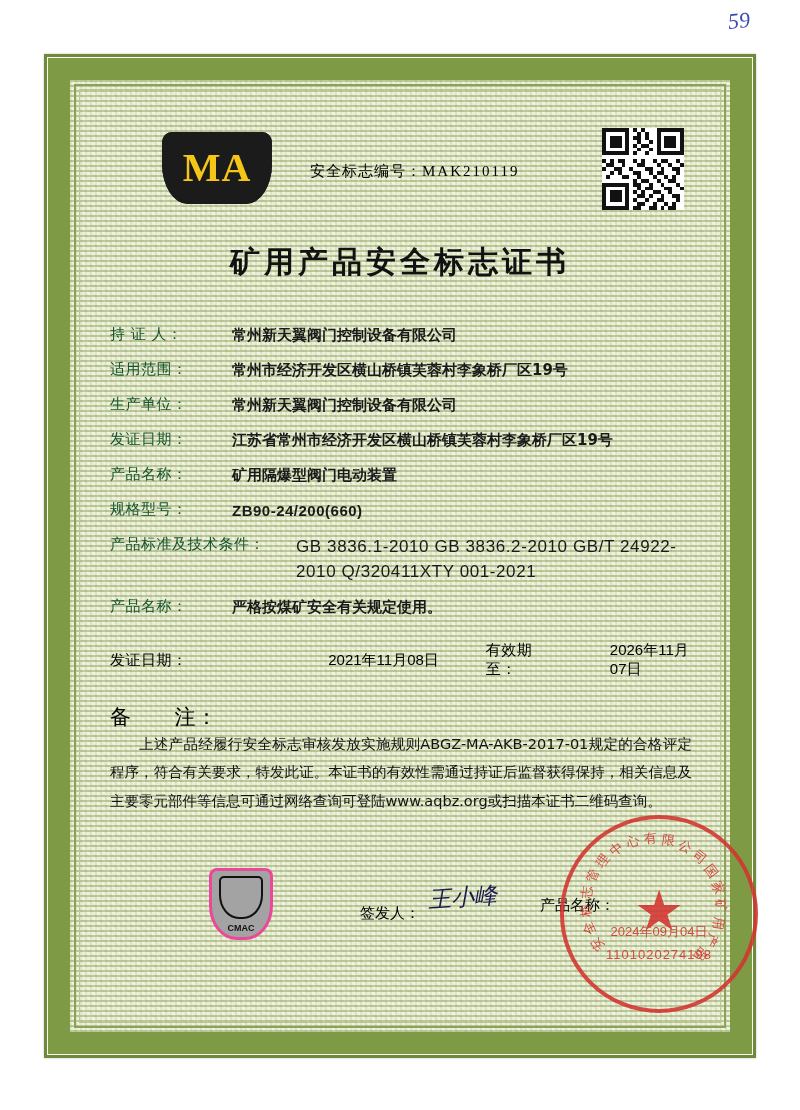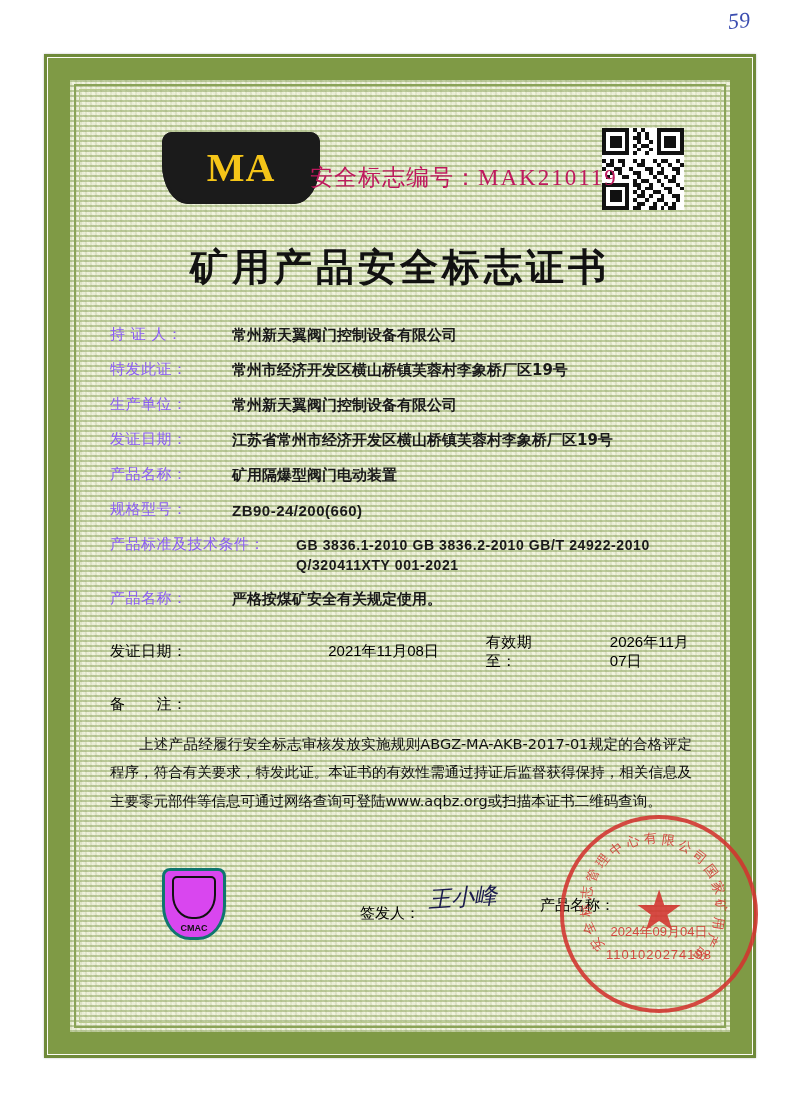--- a/index.html
+++ b/index.html
@@ -91,21 +91,20 @@
     width: 110px;
     height: 72px;
   }
   .ma-logo .shield {
     width: 110px;
     height: 72px;
     background: #1b1b1b;
     border-radius: 10px 10px 26px 26px / 10px 10px 40px 40px;
     position: relative;
     box-shadow: inset 0 0 0 3px #1b1b1b;
-    padding-left: 48px;
   }
   .ma-logo .ma-text {
     position: absolute;
     left: 0; right: 0;
     top: 12px;
     text-align: center;
     color: #f5c518;
     font-family: "Liberation Serif", serif;
     font-weight: bold;
     font-size: 40px;
@@ -125,37 +124,37 @@
     width: 82px;
     height: 82px;
     display: block;
   }
 
   .cert-number {
     position: absolute;
     left: 220px;
     top: 62px;
     font-family: "DejaVu Sans", sans-serif;
-    font-size: 23px;
-    color: #be185d;
+    font-size: 15px;
+    color: #000000;
     letter-spacing: 1px;
   }
   .cert-number .num {
     font-family: "Liberation Serif", serif;
     letter-spacing: 2px;
   }
 
   .title {
     position: absolute;
     left: 0; right: 0;
     top: 142px;
     text-align: center;
     font-family: "DejaVu Sans", sans-serif;
     font-weight: bold;
-    font-size: 38px;
+    font-size: 30px;
     letter-spacing: 4px;
     color: #111;
   }
 
   
   .fields {
     position: absolute;
     left: 20px;
     right: 16px;
     top: 225px;
@@ -163,45 +162,45 @@
   .field-row {
     display: flex;
     align-items: flex-start;
     margin-bottom: 13px;
     min-height: 22px;
   }
   .field-label {
     width: 122px;
     flex: 0 0 auto;
     font-size: 15px;
-    color: #8b5cf6;
+    color: #14532d;
     font-family: "DejaVu Sans", sans-serif;
     letter-spacing: 0.5px;
     white-space: nowrap;
   }
   .field-label.wide {
     width: 172px;
   }
   .field-value {
     flex: 1 1 auto;
     font-size: 15px;
     color: #1a1a1a;
     font-family: "DejaVu Sans", sans-serif;
     font-weight: bold;
     line-height: 1.45;
   }
   .field-value.mono {
     font-family: "Liberation Sans", sans-serif;
     letter-spacing: 0.5px;
   }
   .field-value.std {
-    font-weight: bold;
+    font-weight: normal;
     font-family: "Liberation Sans", sans-serif;
     letter-spacing: 0.6px;
-    font-size: 14px;
+    font-size: 17px;
     padding-left: 14px;
   }
 
   .date-row {
     display: flex;
     align-items: center;
     margin-top: 22px;
     margin-bottom: 13px;
     gap: 47px;
   }
@@ -227,21 +226,21 @@
   .valid-value {
     font-size: 15px;
     font-family: "Liberation Sans", sans-serif;
   }
   .remark-row {
     display: flex;
     margin-top: 24px;
   }
   .remark-label {
     width: 122px;
-    font-size: 15px;
+    font-size: 21px;
     font-family: "DejaVu Sans", sans-serif;
     letter-spacing: 0.5px;
   }
 
   
   .statement {
     position: absolute;
     left: 20px;
     right: 18px;
     top: 630px;
@@ -264,24 +263,25 @@
   .cmac {
     position: absolute;
     left: 52px;
     top: 8px;
     width: 62px;
     height: 72px;
   }
   .cmac .badge {
     width: 58px;
     height: 66px;
-    background: #d946ef;
-    border: 3px solid #0f766e;
+    background: #a3a3a3;
+    border: 3px solid #ec4899;
     border-radius: 8px 8px 28px 28px / 8px 8px 34px 34px;
     position: relative;
+    margin-left: 47px;
   }
   .cmac .inner {
     position: absolute;
     left: 7px; top: 5px; right: 7px; bottom: 18px;
     border: 2px solid #111;
     border-radius: 5px 5px 20px 20px / 5px 5px 24px 24px;
   }
   .cmac .label {
     position: absolute;
     left: 0; right: 0;
@@ -500,21 +500,21 @@
     <div class="title">矿用产品安全标志证书</div>
 
     <div class="fields">
 
       <div class="field-row">
         <div class="field-label">持 证 人：</div>
         <div class="field-value">常州新天翼阀门控制设备有限公司</div>
       </div>
 
       <div class="field-row">
-        <div class="field-label">特发此证：</div>
+        <div class="field-label">适用范围：</div>
         <div class="field-value">常州市经济开发区横山桥镇芙蓉村李象桥厂区19号</div>
       </div>
 
       <div class="field-row">
         <div class="field-label">生产单位：</div>
         <div class="field-value">常州新天翼阀门控制设备有限公司</div>
       </div>
 
       <div class="field-row">
         <div class="field-label">发证日期：</div>

